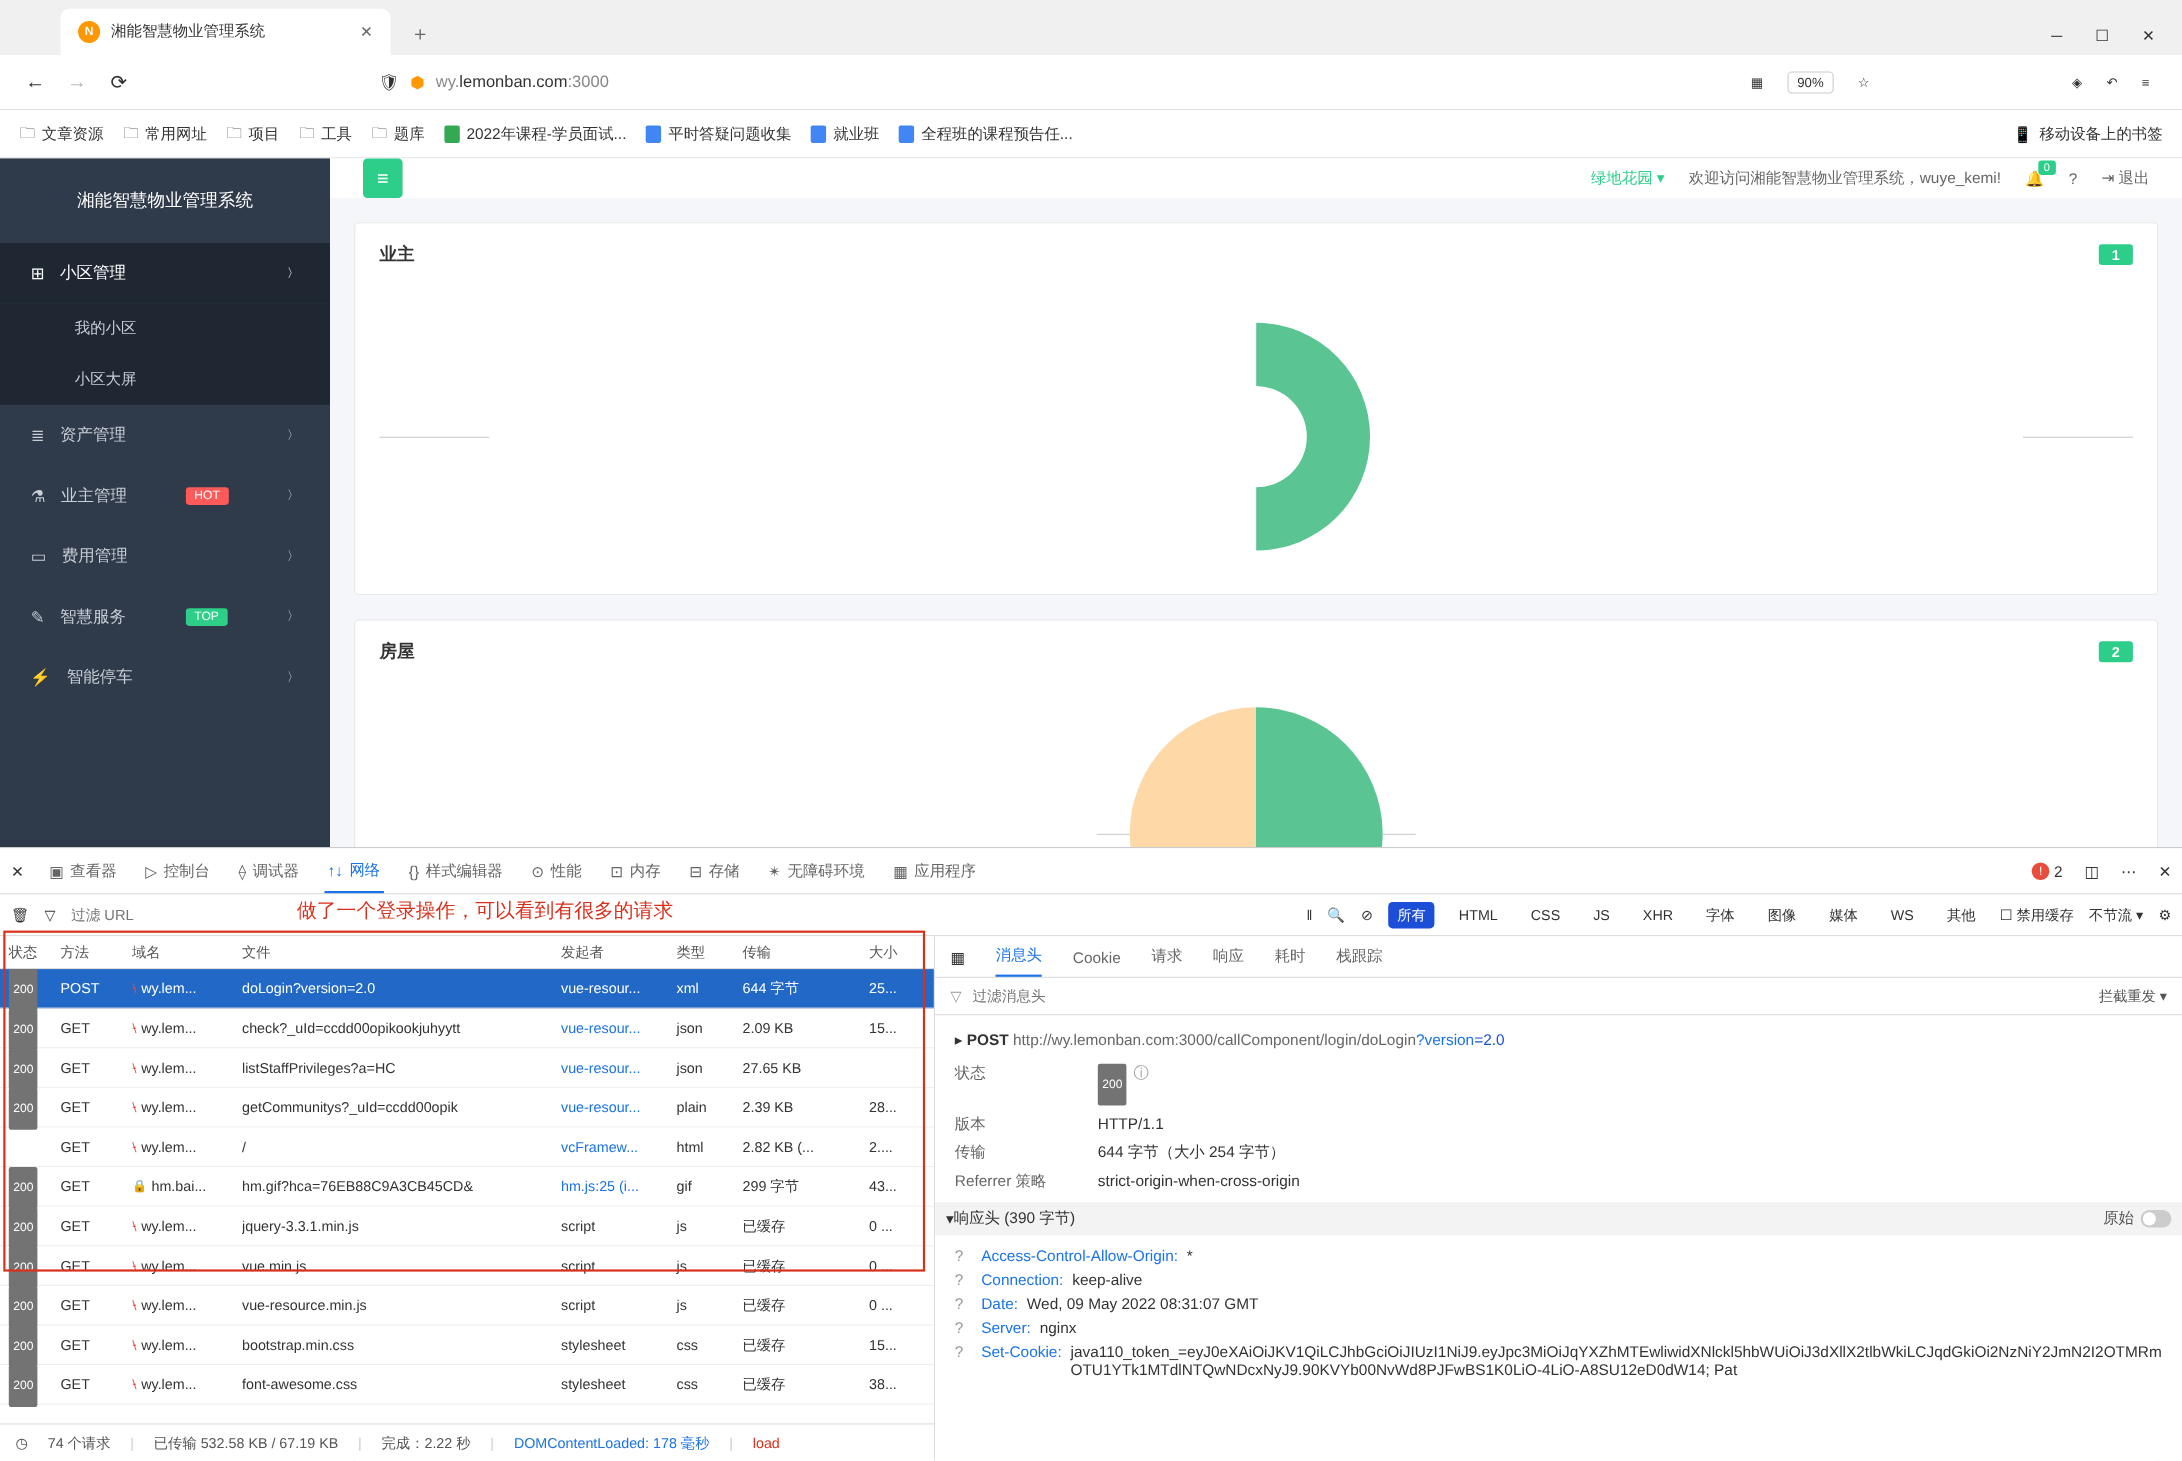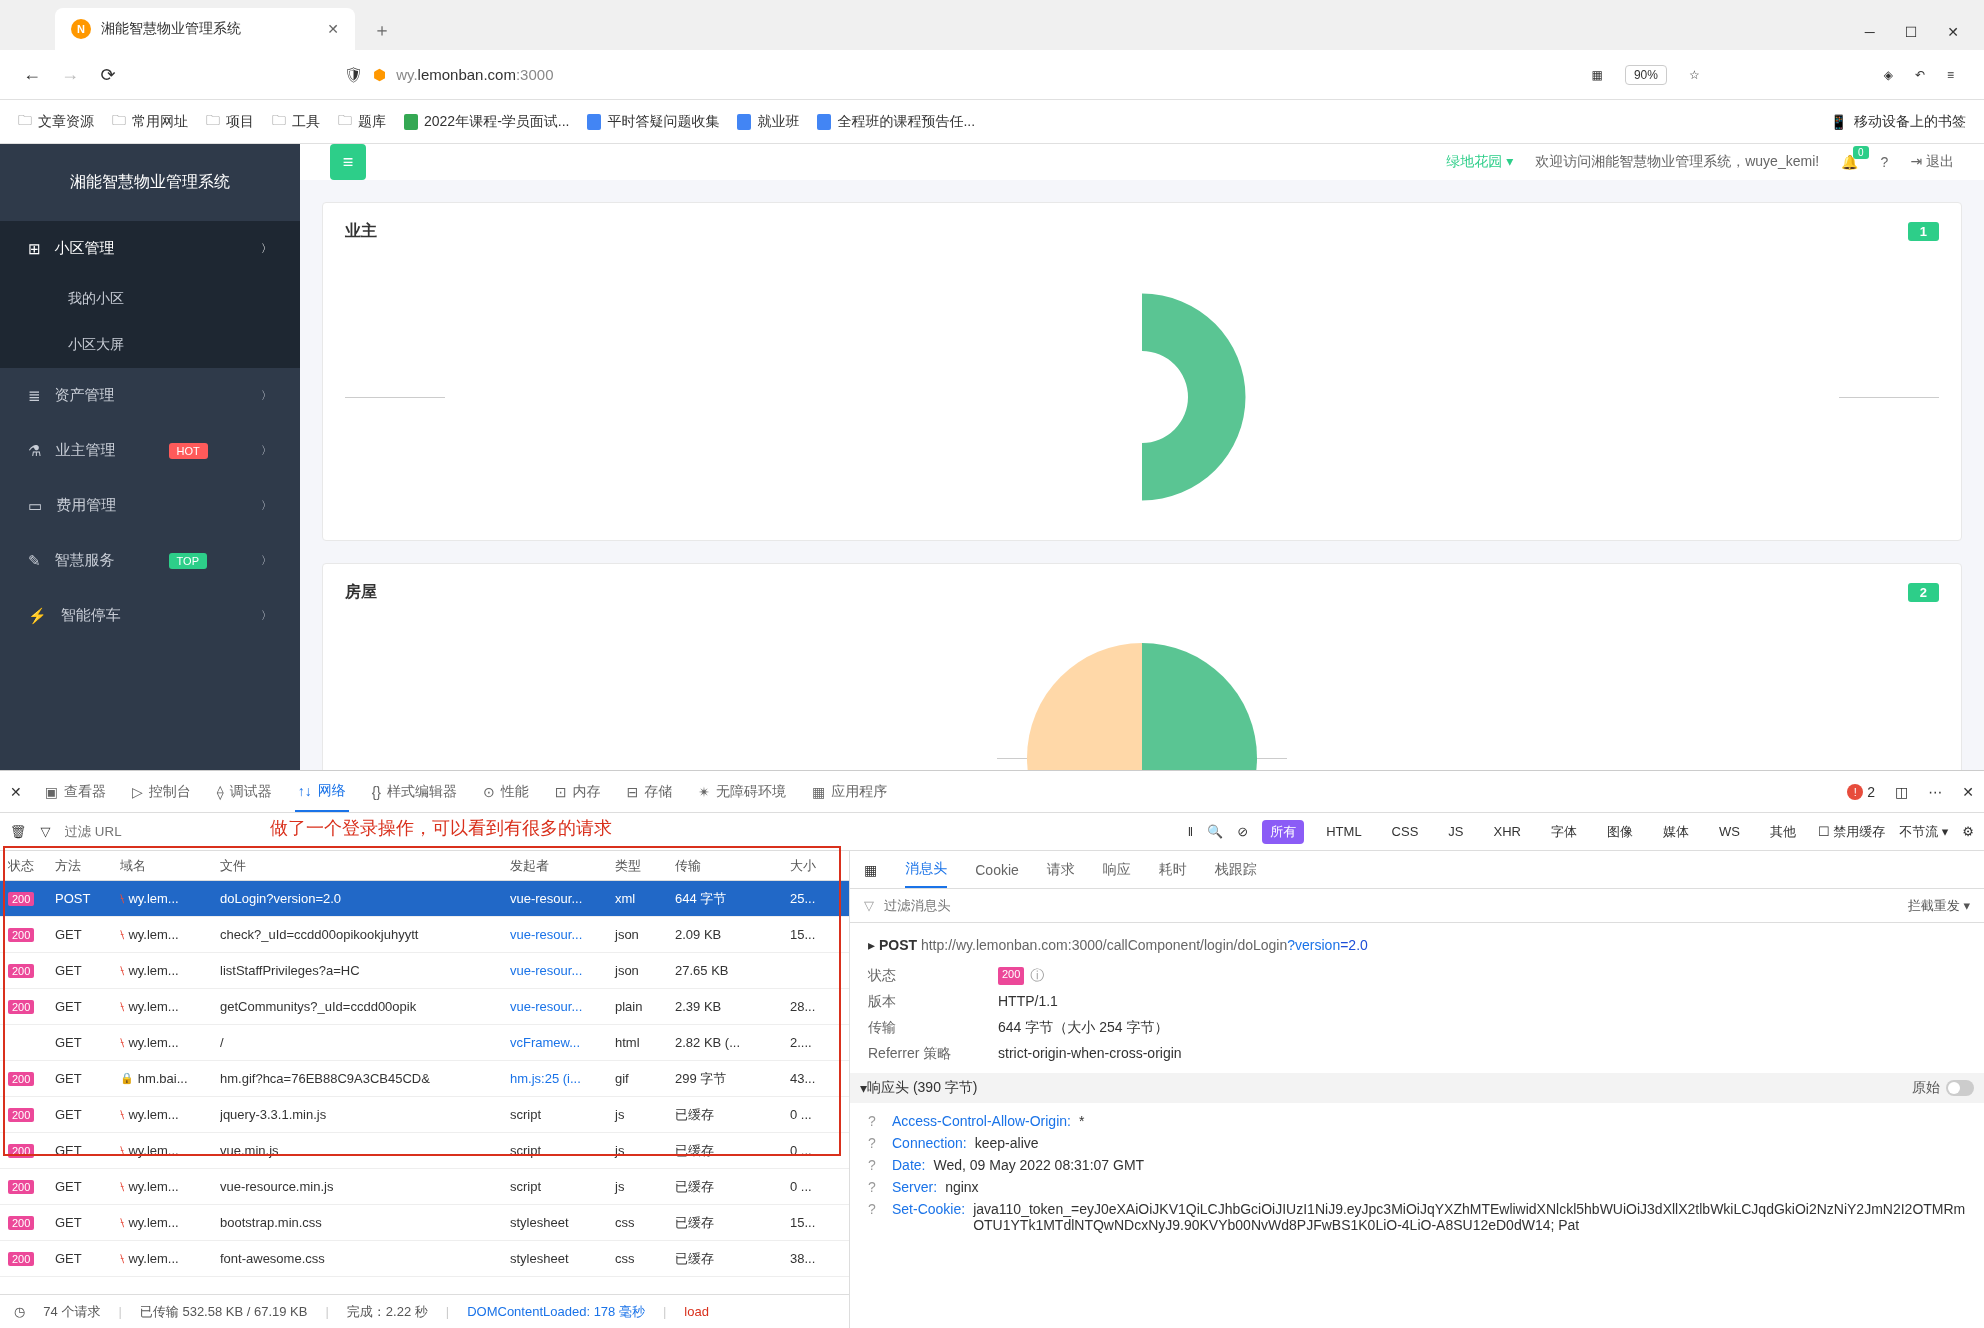--- a/index.html
+++ b/index.html
@@ -68,38 +68,38 @@
 .dt-tabs { height: 42px; border-bottom: 1px solid #ddd; display: flex; align-items: center; padding: 0 10px; gap: 20px; font-size: 14px; }
 .dt-tab { display: flex; align-items: center; gap: 6px; color: #666; padding: 0 3px; height: 100%; }
 .dt-tab.active { color: #1a73e8; border-bottom: 2px solid #1a73e8; }
 .dt-err { margin-left: auto; display: flex; align-items: center; gap: 4px; }
 .err-dot { width: 16px; height: 16px; border-radius: 50%; background: #e74c3c; color: #fff; display: flex; align-items: center; justify-content: center; font-size: 11px; }
 
 .dt-filter { height: 38px; border-bottom: 1px solid #ddd; display: flex; align-items: center; padding: 0 10px; gap: 14px; font-size: 13px; }
 .filter-input { border: none; outline: none; color: #999; width: 120px; }
 .filter-types { margin-left: auto; display: flex; align-items: center; gap: 14px; }
 .filter-type { padding: 3px 8px; border-radius: 4px; }
-.filter-type.active { background: #8b5cf6; color: #fff; }
+.filter-type.active { background: #1d4ed8; color: #fff; }
 
 .dt-body { flex: 1; display: flex; overflow: hidden; }
 .req-list { width: 850px; border-right: 1px solid #ddd; display: flex; flex-direction: column; }
 .req-head { display: flex; border-bottom: 1px solid #ddd; font-size: 13px; color: #555; height: 30px; align-items: center; }
 .req-rows { flex: 1; overflow: hidden; }
 .req-row { display: flex; height: 36px; align-items: center; font-size: 13px; border-bottom: 1px solid #eee; }
 .req-row.sel { background: #2168c7; color: #fff; }
 .req-row.sel .initiator { color: #fff; }
 .c-status { width: 55px; padding-left: 8px; }
 .c-method { width: 65px; }
 .c-domain { width: 100px; display: flex; align-items: center; gap: 4px; }
 .c-file { width: 290px; white-space: nowrap; overflow: hidden; }
 .c-init { width: 105px; white-space: nowrap; overflow: hidden; }
 .c-type { width: 60px; }
 .c-transfer { width: 115px; }
 .c-size { width: 50px; }
-.status-200 { background: #ec4899; color: #fff; padding: 1px 4px; border-radius: 2px; font-size: 11px; }
+.status-200 { background: #737373; color: #fff; padding: 13px 4px; border-radius: 2px; font-size: 11px; }
 .initiator { color: #1a73e8; }
 .lock-ic { color: #999; font-size: 11px; }
 .slash-ic { color: #e74c3c; font-size: 13px; }
 
 .dt-status { height: 34px; border-top: 1px solid #ddd; display: flex; align-items: center; padding: 0 14px; gap: 18px; font-size: 13px; color: #555; }
 .dt-status .sep { color: #ccc; }
 
 .detail { flex: 1; display: flex; flex-direction: column; }
 .detail-tabs { height: 38px; border-bottom: 1px solid #ddd; display: flex; align-items: center; padding: 0 14px; gap: 28px; font-size: 14px; }
 .detail-tab { color: #666; height: 100%; display: flex; align-items: center; }

